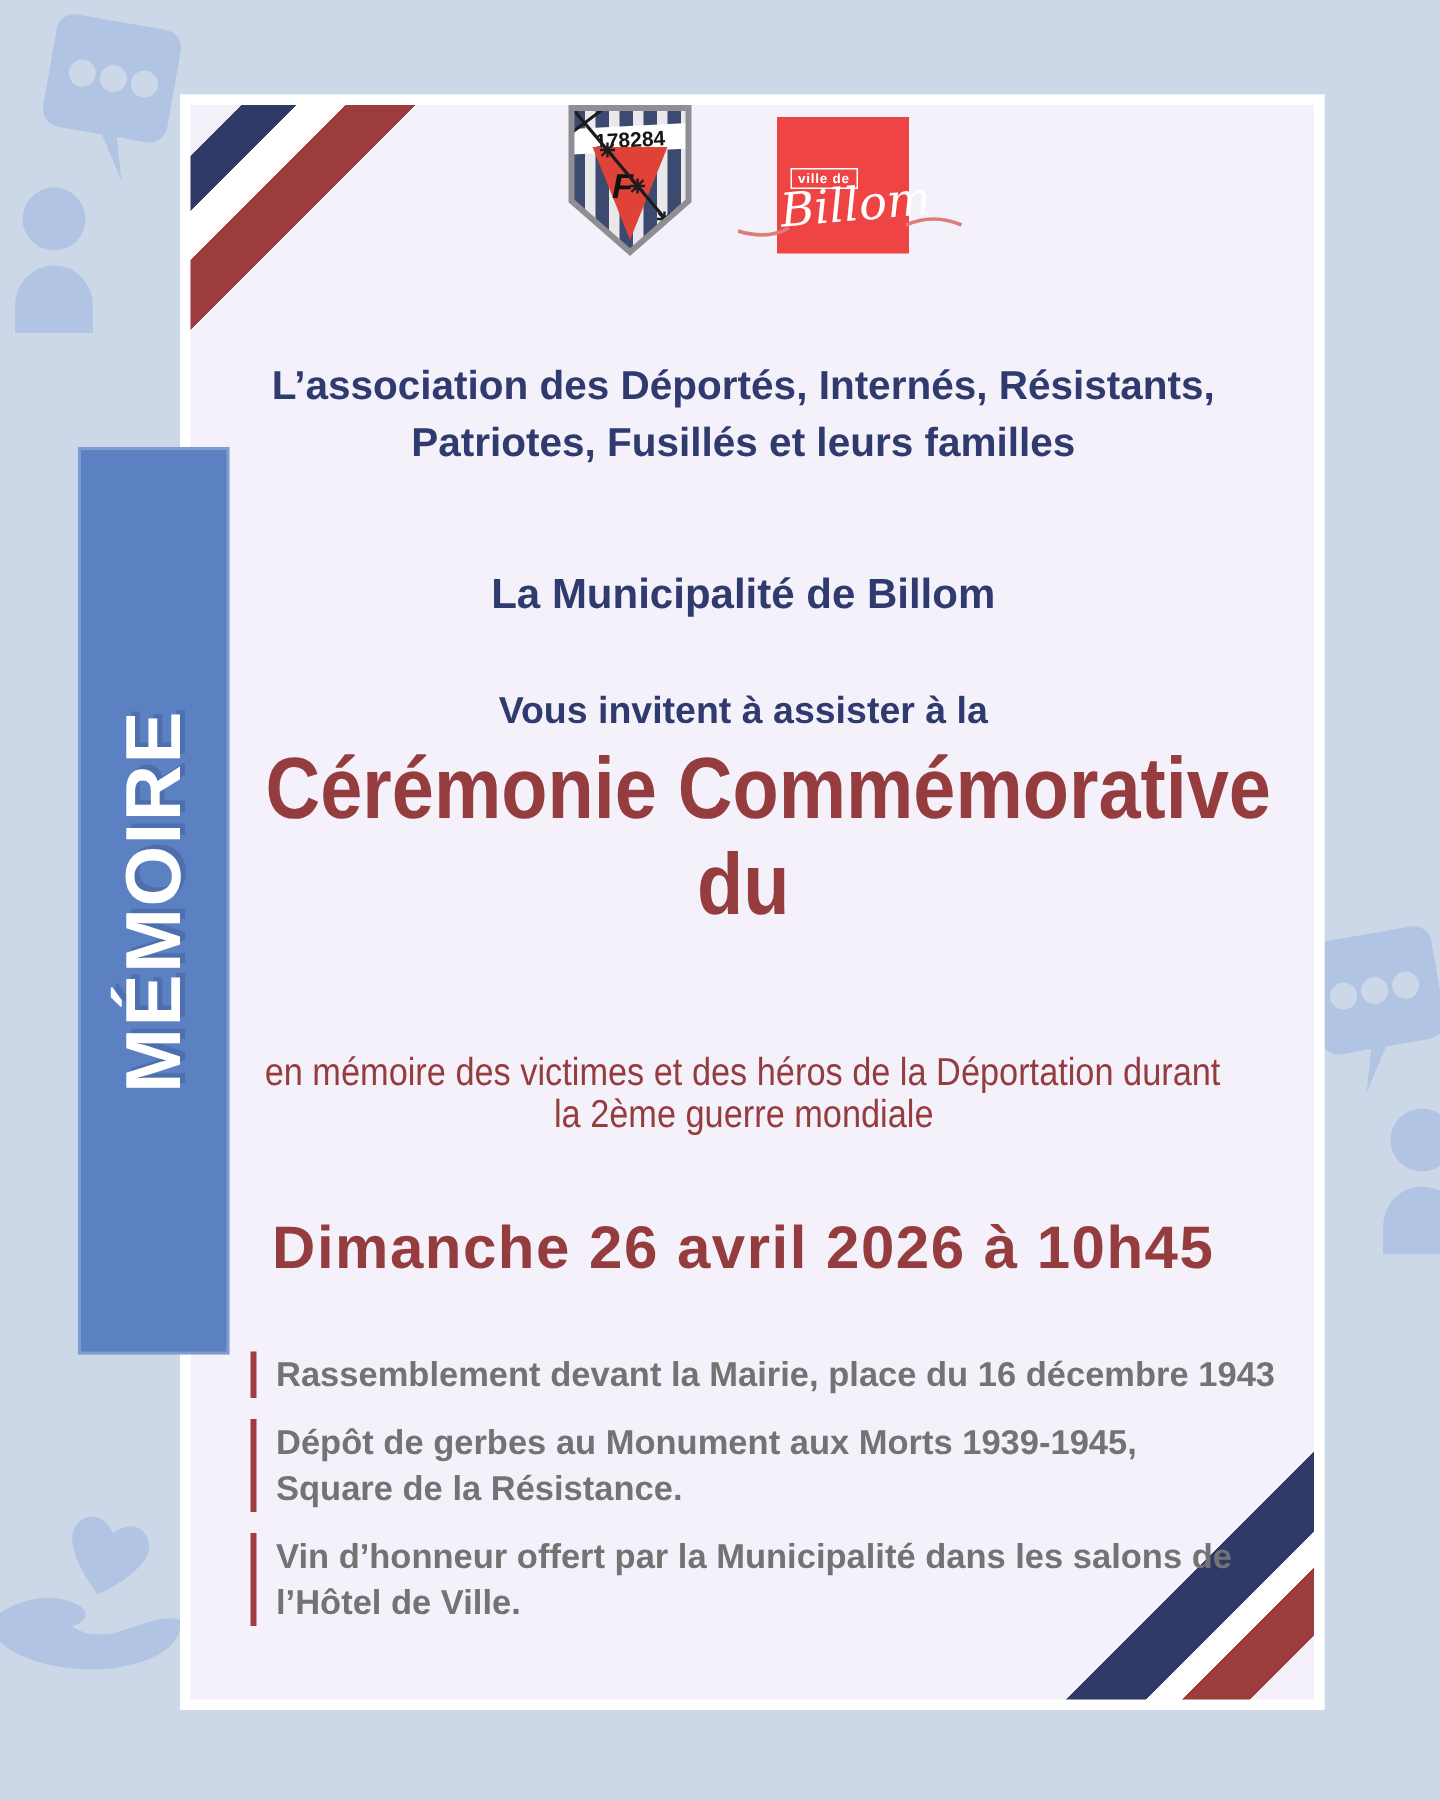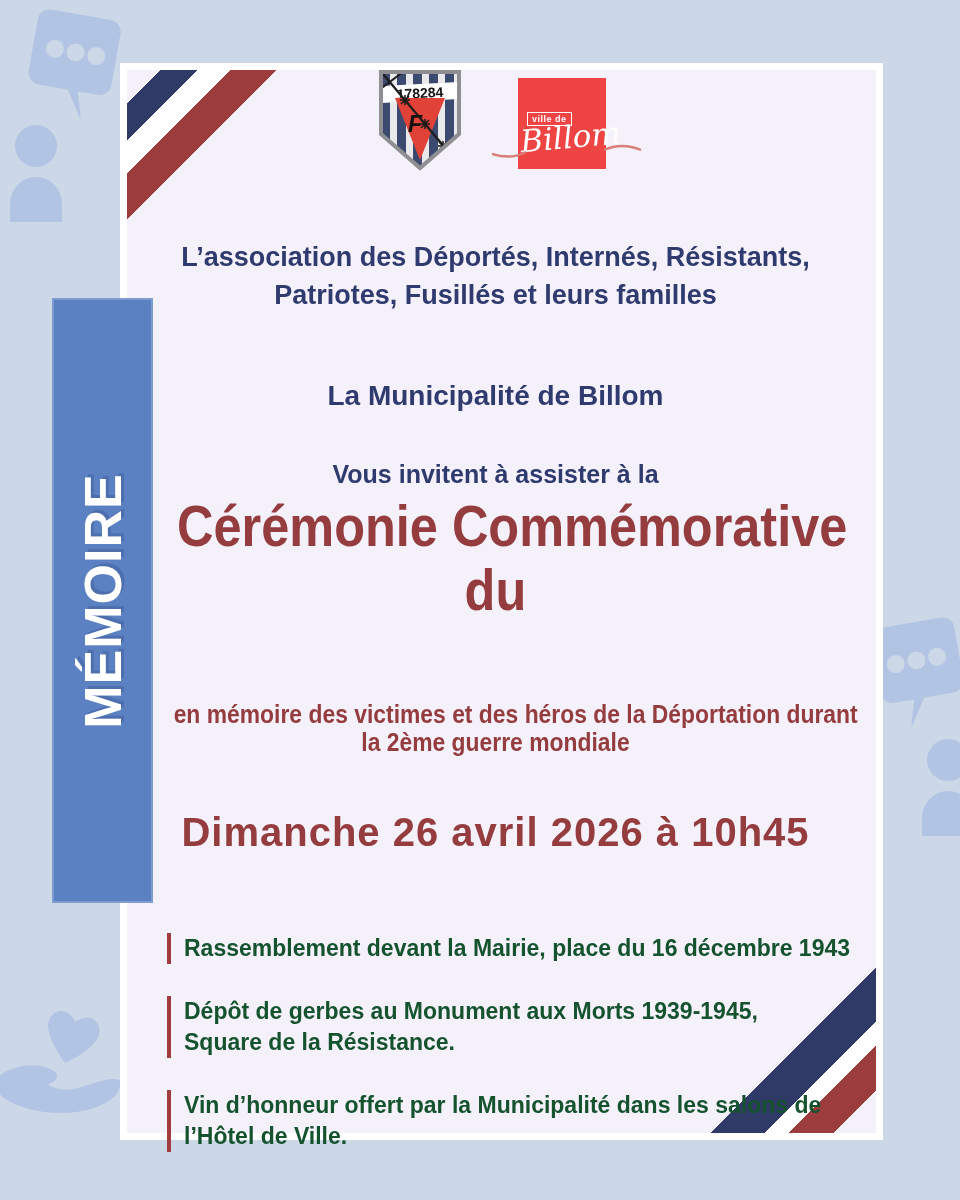--- a/index.html
+++ b/index.html
@@ -67,28 +67,28 @@
   .tblock { position:absolute; left:0; right:12px; text-align:center; }
   .navy { color:#2f3a6e; }
   .red  { color:#943c3e; }
   .assoc { top:168px; font-weight:bold; font-size:27px; line-height:38px; }
   .muni  { top:310px; font-weight:bold; font-size:28px; }
   .invite{ top:366px; font-weight:bold; font-size:25px;margin-top:24px; }
   .title { top:424px; font-weight:bold; font-size:58px; line-height:64px; }
   .title .line, .subtitle .line { white-space:nowrap; }
   .cond  { display:inline-block; transform:scaleX(0.87); transform-origin:50% 50%; white-space:nowrap; }
   .cond2 { display:inline-block; transform:scaleX(0.88); transform-origin:50% 50%; white-space:nowrap; }
-  .subtitle { top:630px; font-weight:bold; font-size:26px; line-height:28px; }
+  .subtitle { top:630px; font-weight:normal; font-size:26px; line-height:28px; }
   .dateline { top:740px; font-weight:bold; font-size:40px; letter-spacing:1px; }
 
   .agenda { position:absolute; left:40px; top:831px; }
   .agenda-item {
     border-left:4px solid #a23c3c; padding-left:13px;
     margin-bottom:14px; font-weight:bold; font-size:23px;
-    line-height:31px; color:#14532d;margin-top:32px;
+    line-height:31px; color:#737373;
   }
   .agenda-item .line { white-space:nowrap; }
 </style>
 </head>
 <body>
 
 <div id="stage">
 
   <svg class="deco" style="left:28px; top:12px; transform:rotate(10deg);" width="88" height="110" viewBox="0 0 88 110">
     <path fill="#b2c4e3" d="M14,2 h60 a12,12 0 0 1 12,12 v52 a12,12 0 0 1 -12,12 h-20 l8,28 l-18,-28 h-30 a12,12 0 0 1 -12,-12 v-52 a12,12 0 0 1 12,-12 z"></path>

